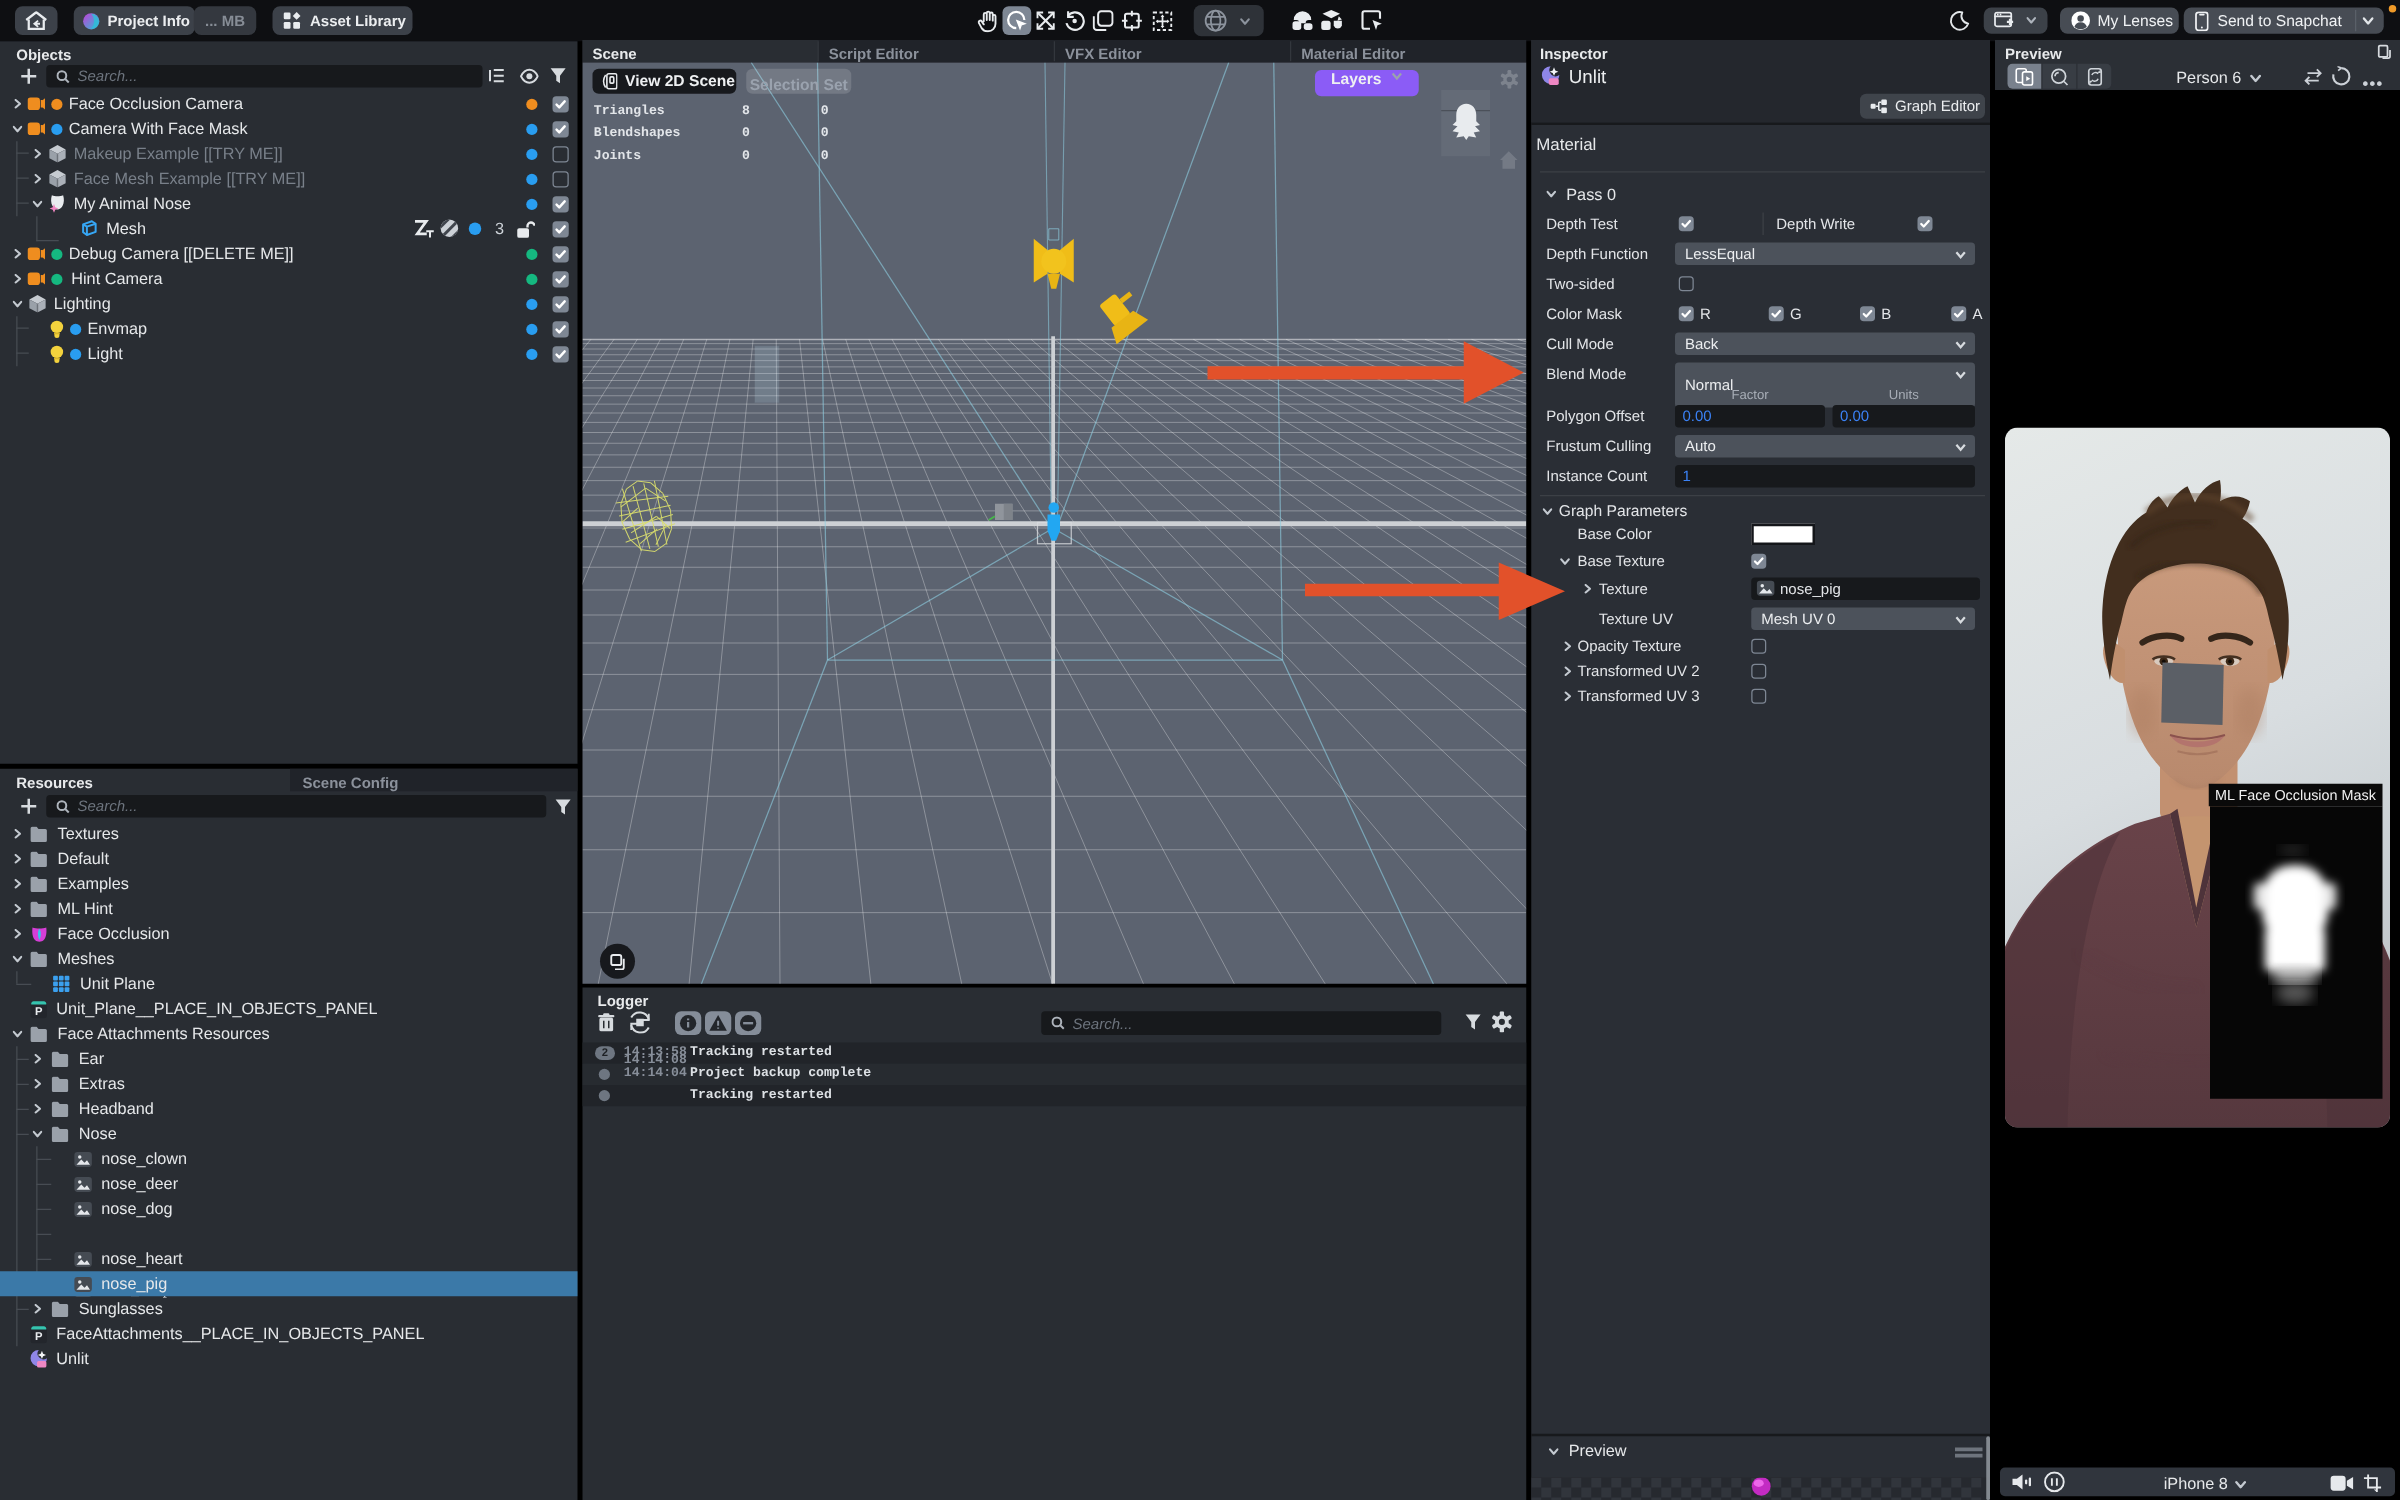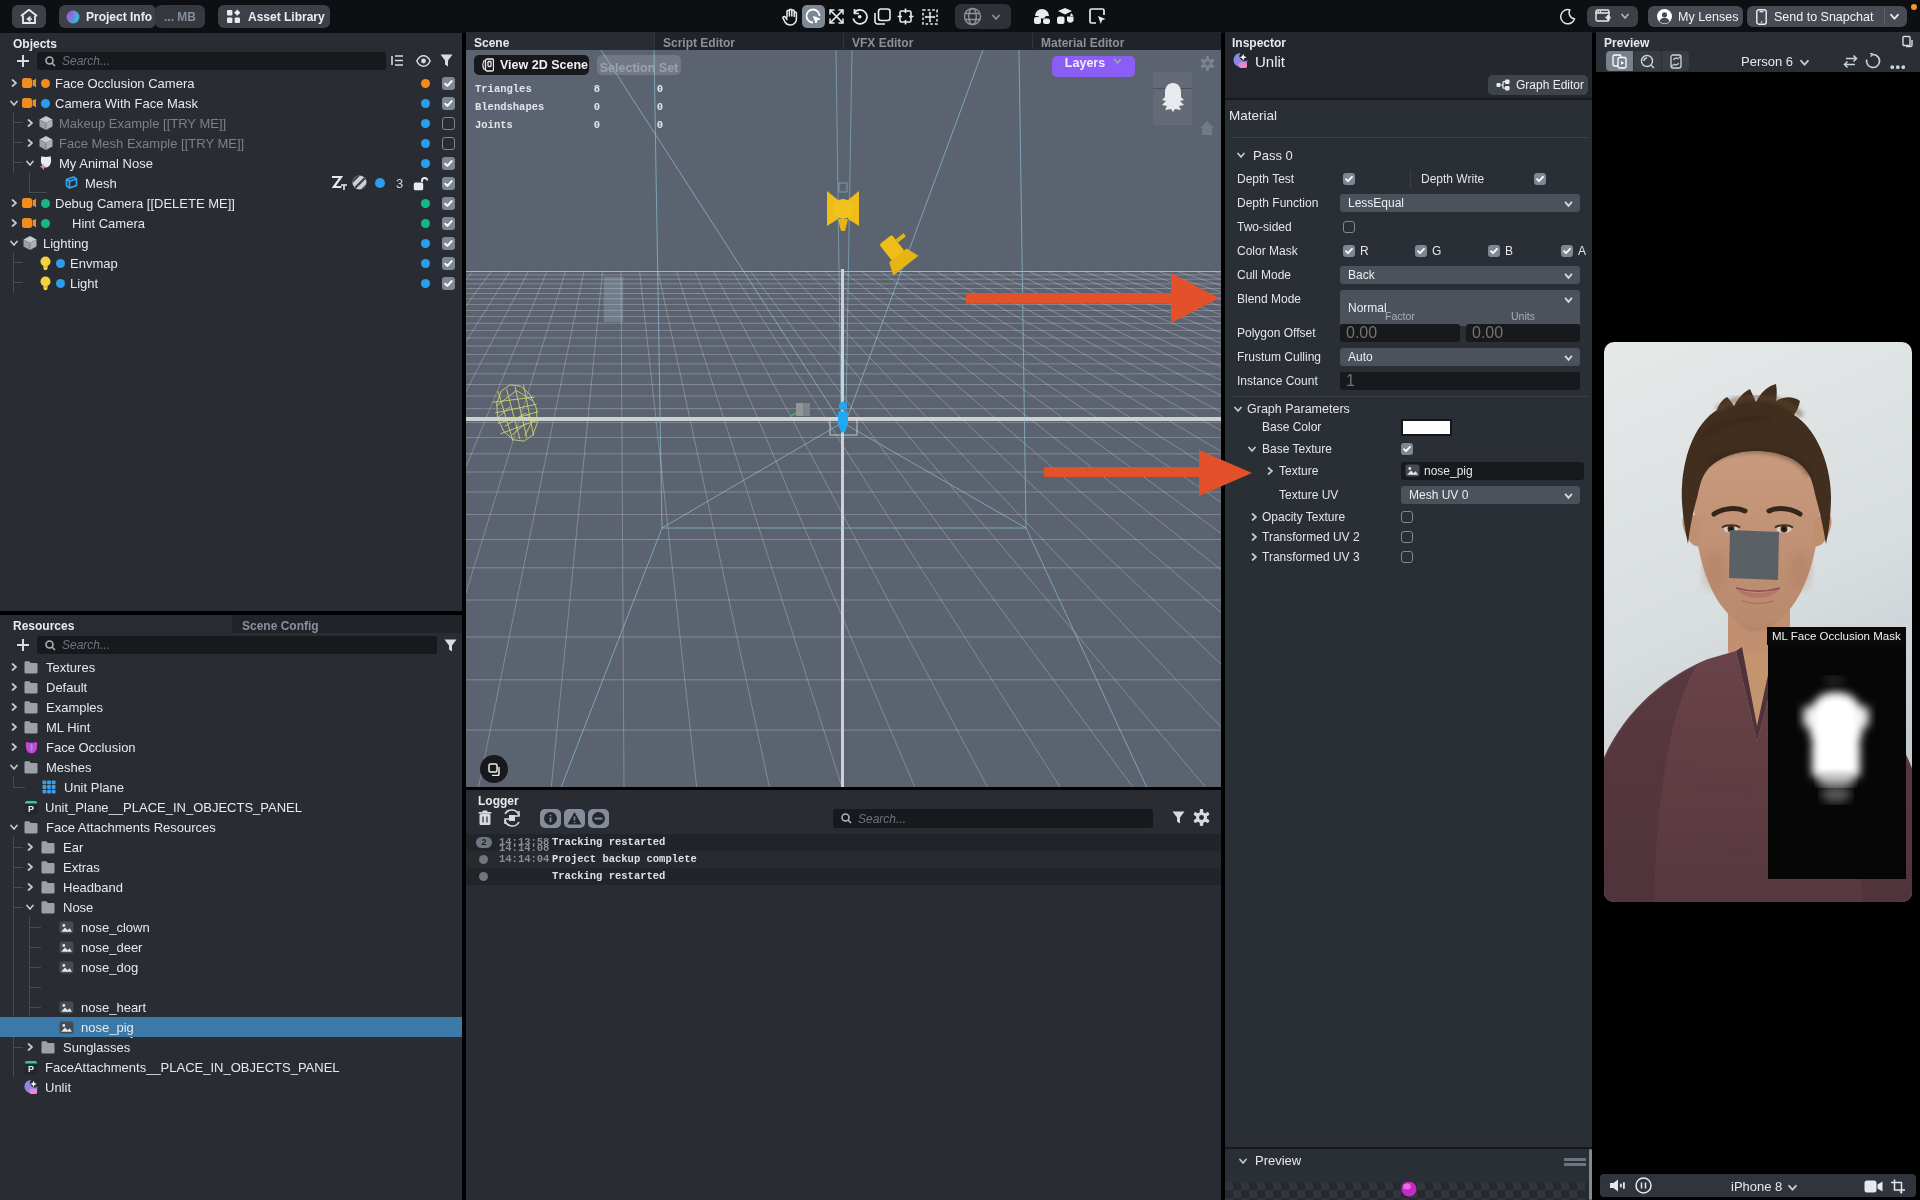--- a/index.html
+++ b/index.html
@@ -9,21 +9,21 @@
 .hdr{font-size:12px;font-weight:bold;color:#e8eaec}
 .search{background:#17191c;border-radius:3px;color:#6d747e;font-style:italic;
   font-size:12px;display:flex;align-items:center;padding-left:8px;gap:6px}
 .row{position:absolute;left:0;width:462px;height:20px}
 .rtxt{position:absolute;top:50%;transform:translateY(-50%);font-size:13px;color:#e6e8ea;white-space:nowrap}
 .dim{color:#79808a}
 .mono{font-family:"Liberation Mono",monospace}
 .lbl{position:absolute;font-size:12px;color:#e3e5e8;white-space:nowrap}
 .dd{position:absolute;background:#4c525b;border-radius:3px;color:#eceef0;font-size:12px;
   display:flex;align-items:center;padding:0 8px}
-.inp{position:absolute;background:#17191c;border-radius:3px;color:#737373;font-size:16px;
+.inp{position:absolute;background:#17191c;border-radius:3px;color:#3b82f6;font-size:12px;
   display:flex;align-items:center;padding:0 6px}
 svg{display:block}
 </style></head>
 <body>
 <div class="a" style="left:0;top:0;width:1920px;height:33px;background:#0e0f12"></div>
 <div class="a" style="left:12px;top:5px;width:34px;height:23px;background:#3c4149;border-radius:6px"></div>
 <svg class="a" style="left:20px;top:9px" width="18" height="15" viewBox="0 0 18 15">
     <path d="M1 7 L9 0.8 L17 7" fill="none" stroke="#e9ecef" stroke-width="1.8" stroke-linejoin="round"></path>
     <path d="M3 6.5 V14 H15 V6.5" fill="none" stroke="#e9ecef" stroke-width="1.8"></path>
     <path d="M10.5 7.5 L7.5 10 L10.5 12.5 M7.8 10 H12" fill="none" stroke="#e9ecef" stroke-width="1.5"></path>
@@ -304,21 +304,21 @@
 <div class="row" style="top:213px">
     <svg class="a" style="left:10px;top:6px" width="8" height="8" viewBox="0 0 8 8">
       <path d="M2.5 1 L6 4 L2.5 7" fill="none" stroke="#c3c9d0" stroke-width="1.7" stroke-linecap="round" stroke-linejoin="round"></path>
     </svg>
     <svg class="a" style="left:22px;top:4px" width="15" height="12" viewBox="0 0 15 12">
       <rect x="0" y="1" width="10" height="10" rx="2.5" fill="#ef8d1f"></rect>
       <path d="M11 4 L14 1.5 L14 10.5 L11 8 Z" fill="#ef8d1f"></path>
       <rect x="10.6" y="3" width="1.6" height="6" fill="#ef8d1f"></rect>
     </svg>
     <div class="a" style="left:41px;top:6px;width:9px;height:9px;border-radius:50%;background:#15b880"></div>
-    <span class="rtxt" style="left:72px">Hint Camera</span>
+    <span class="rtxt" style="left:57px">Hint Camera</span>
     <div class="a" style="left:421px;top:6px;width:9px;height:9px;border-radius:50%;background:#15b880"></div>
     <div class="a" style="left:442px;top:4px;width:13px;height:13px;border-radius:3px;background:#7e8794">
       <svg width="13" height="13" viewBox="0 0 12 12">
         <path d="M3 6.2 L5 8.2 L9 3.8" fill="none" stroke="#fff" stroke-width="1.8" stroke-linecap="round" stroke-linejoin="round"></path>
       </svg>
     </div>
   </div>
 <div class="row" style="top:233px">
     <svg class="a" style="left:10px;top:6px" width="8" height="8" viewBox="0 0 8 8">
       <path d="M1 2.5 L4 6 L7 2.5" fill="none" stroke="#c3c9d0" stroke-width="1.7" stroke-linecap="round" stroke-linejoin="round"></path>

